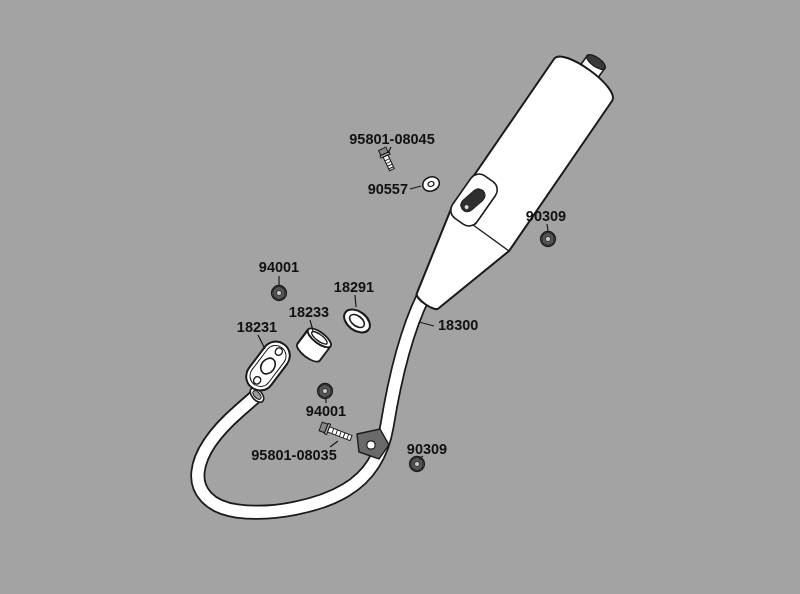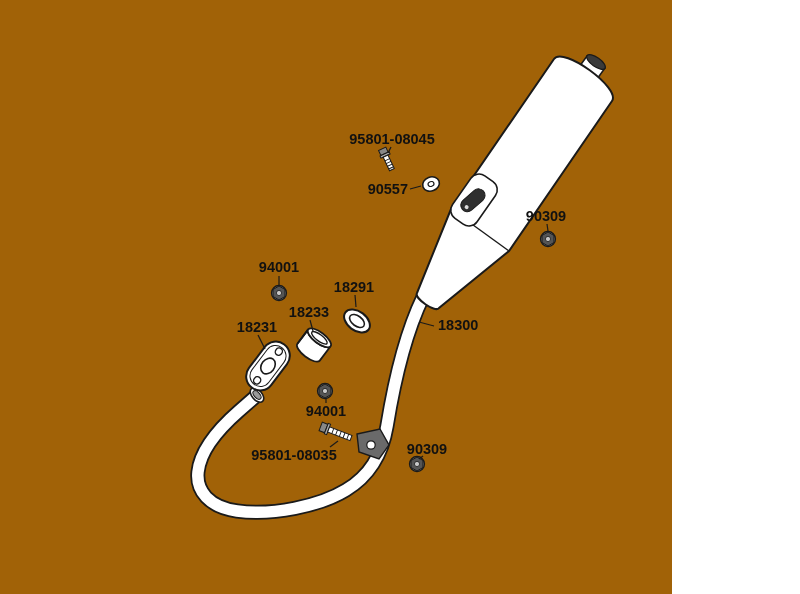--- a/index.html
+++ b/index.html
@@ -1,20 +1,20 @@
 <!DOCTYPE html>
 <html><head>
 <meta charset="utf-8">
 <style>
   html, body { margin: 0; padding: 0; background: #ffffff; }
   .stage {
     position: relative;
-    width: 672px;
+    width: 800px;
     height: 594px;
-    background: #a16207;
+    background: #a3a3a3;
     overflow: hidden;
     font-family: "Liberation Sans", sans-serif;
   }
   svg { display: block; }
   text.part-label {
     font-family: "Liberation Sans", sans-serif;
     font-weight: 700;
     font-size: 14.5px;
     fill: #111111;
   }

